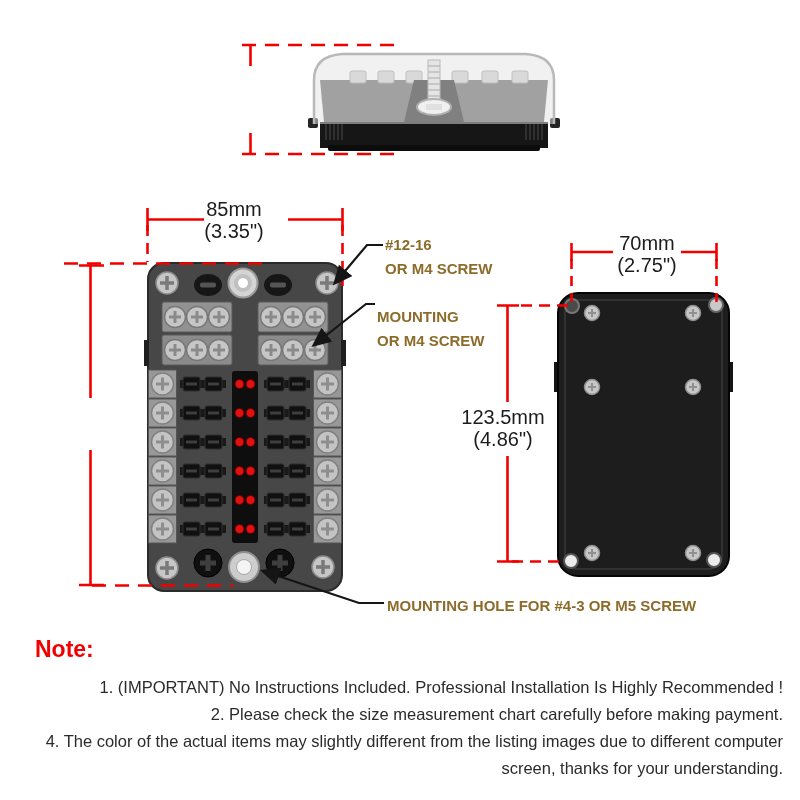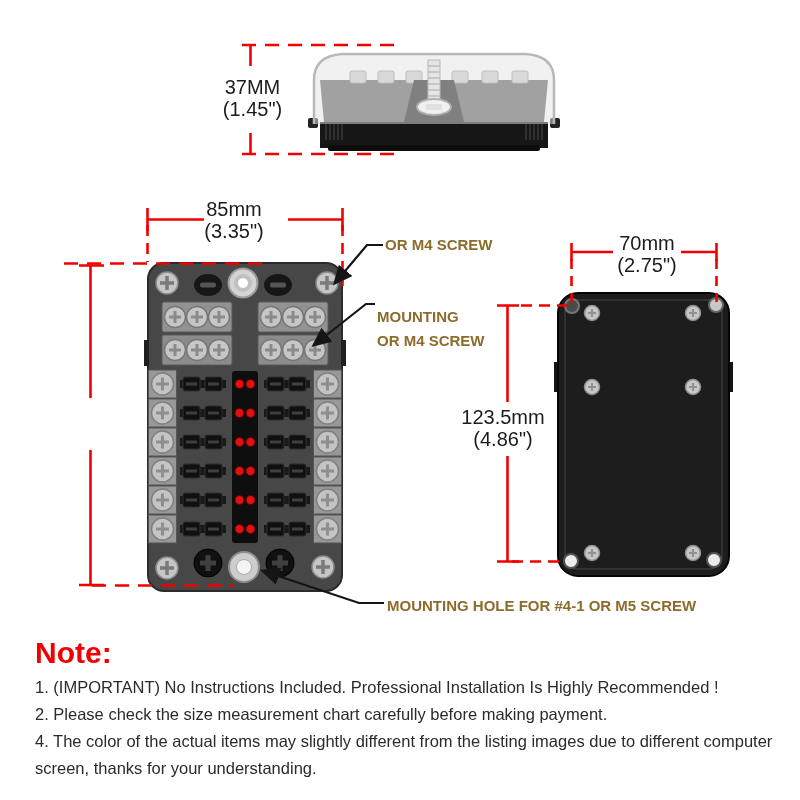--- a/index.html
+++ b/index.html
@@ -1,23 +1,23 @@
 <!DOCTYPE html>
 <html style="--c-red: #f20000; --c-gold: #8d6c2b;"><head>
 <meta charset="utf-8">
 <style>
   html,body{margin:0;padding:0;background:#ffffff;}
   .canvas{position:relative;width:800px;height:800px;background:#ffffff;overflow:hidden;
           font-family:"Liberation Sans", sans-serif;}
   .abs{position:absolute;}
   .dim{position:absolute;text-align:center;color:#1c1c1c;font-size:20px;line-height:22px;white-space:nowrap;}
   .gold{position:absolute;color:var(--c-gold,#8d6c2b);font-weight:bold;font-size:15px;line-height:24px;white-space:nowrap;}
-  .note-heading{position:absolute;left:35px;top:636px;color:var(--c-red,#ff0000);font-weight:bold;font-size:30px;}
+  .note-heading{position:absolute;left:35px;top:636px;color:var(--c-red,#ff0000);font-weight:bold;font-size:23px;}
   .notes{position:absolute;left:35px;top:674px;width:748px;color:#2b2b2b;font-size:16.5px;line-height:27px;}
-  .notes .note-line{margin:0 0 0 0;}
+  .notes .note-line{margin:0 0 0 0;text-align:right;}
   svg{display:block;}
   .overlay{pointer-events:none;}
 </style>
 </head>
 <body>
 
 <div class="canvas">
 
   <svg class="abs" style="left:306px;top:44px;overflow:visible;" width="256" height="112" viewBox="0 0 256 112">
 
@@ -312,51 +312,48 @@
       <path d="M512 561.5 H566" stroke-dasharray="11 7"></path>
     </g>
 
     <g stroke="#151515" stroke-width="2.2" fill="none">
       <path d="M383 245 L367 245 L335 283" marker-end="url(#ah)"></path>
       <path d="M375 304 L366 304 L314 345" marker-end="url(#ah)"></path>
       <path d="M384 603 L359 603 L263 571" marker-end="url(#ah)"></path>
     </g>
   </svg>
 
-  <div class="dim" style="left:205px;top:76px;width:95px;">
-    <div>37MM</div>
-    <div>(1.45")</div>
-  </div>
 
   <div class="dim" style="left:184px;top:198px;width:100px;">
     <div>85mm</div>
     <div>(3.35")</div>
   </div>
 
 
   <div class="dim" style="left:607px;top:232px;width:80px;">
     <div>70mm</div>
     <div>(2.75")</div>
   </div>
 
   <div class="dim" style="left:453px;top:406px;width:100px;">
     <div>123.5mm</div>
     <div>(4.86")</div>
   </div>
 
   <div class="gold" style="left:385px;top:233px;">
+    <div>#12-16</div>
     <div>OR M4 SCREW</div>
   </div>
 
   <div class="gold" style="left:377px;top:293px;line-height:23.5px;margin-top:12px;">
     <div>MOUNTING</div>
     <div>OR M4 SCREW</div>
   </div>
 
-  <div class="gold" style="left:387px;top:594px;">MOUNTING HOLE FOR #4-1 OR M5 SCREW</div>
+  <div class="gold" style="left:387px;top:594px;">MOUNTING HOLE FOR #4-3 OR M5 SCREW</div>
 
   <div class="note-heading">Note:</div>
 
   <div class="notes">
     <div class="note-line">1. (IMPORTANT) No Instructions Included. Professional Installation Is Highly Recommended !</div>
     <div class="note-line">2. Please check the size measurement chart carefully before making payment.</div>
     <div class="note-line">4. The color of the actual items may slightly different from the listing images due to different computer screen, thanks for your understanding.</div>
   </div>
 
 </div>

